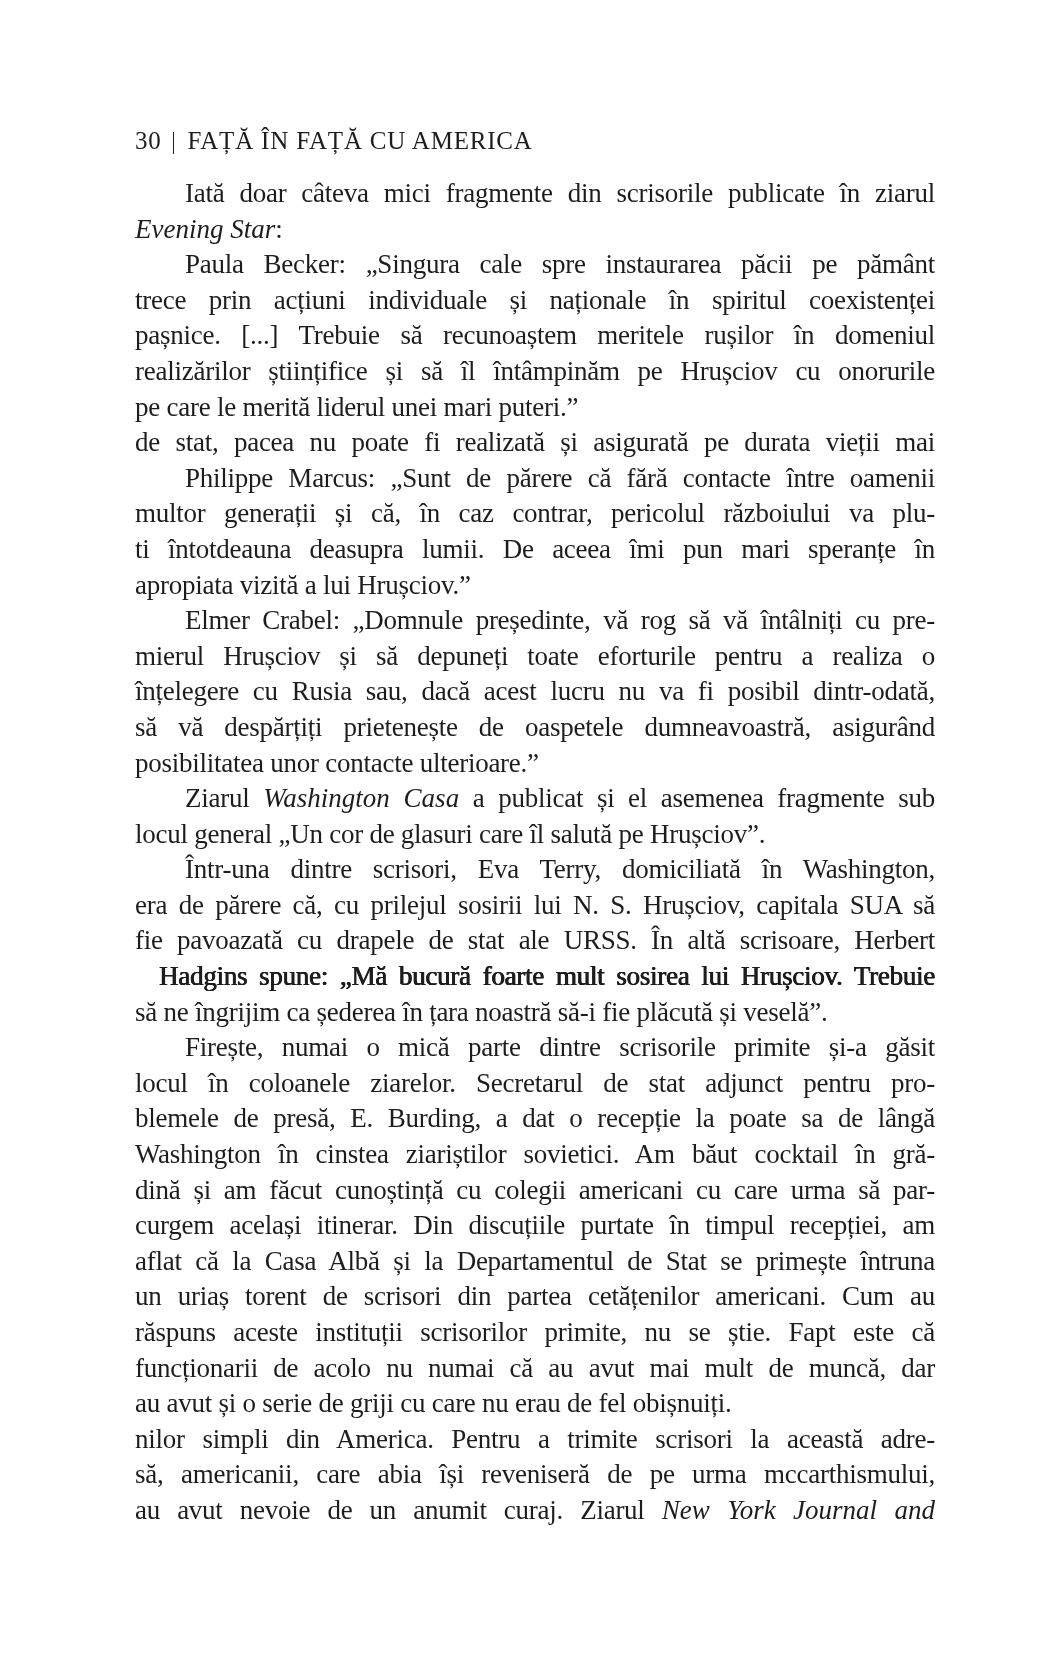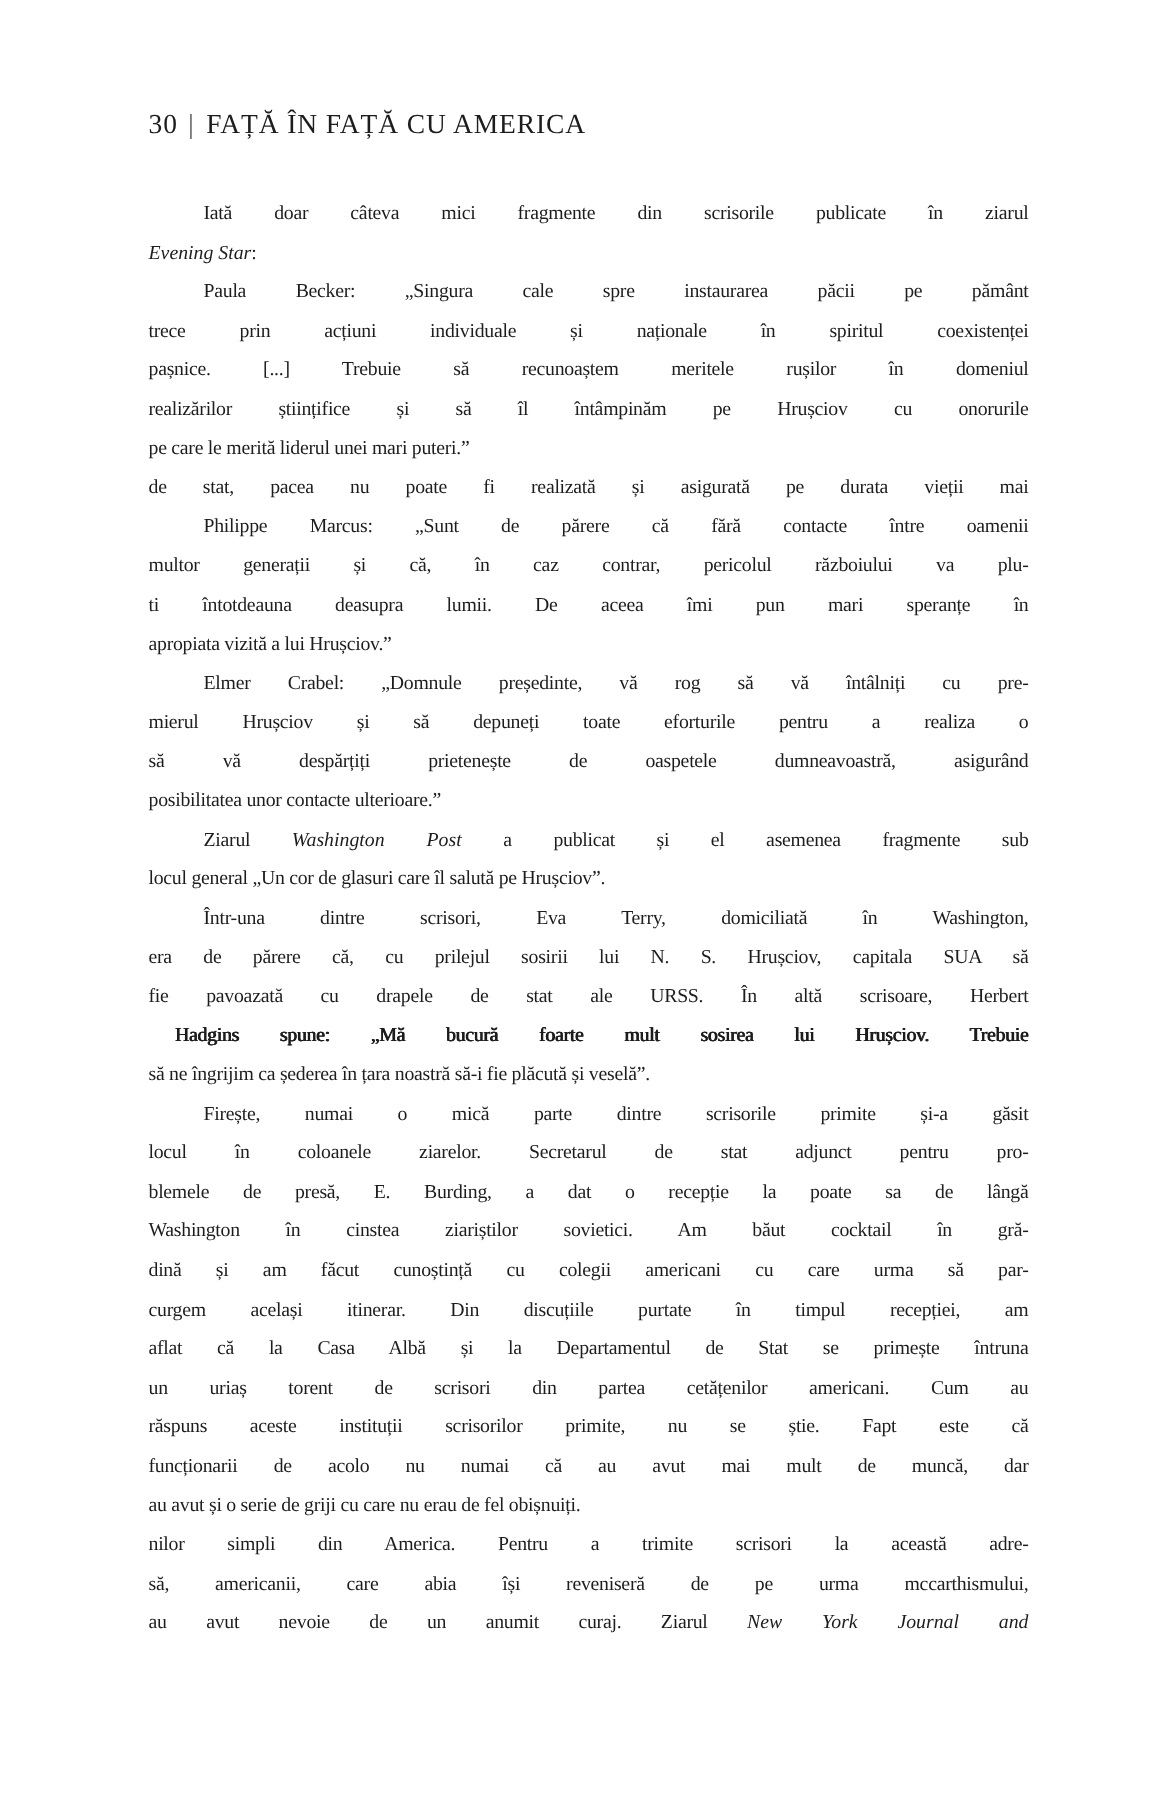--- a/index.html
+++ b/index.html
@@ -16,38 +16,38 @@
     overflow: hidden;
   }
   .page {
     position: absolute;
     inset: 0;
     background: #ffffff;
   }
   .running-head {
     position: absolute;
     left: 135px;
-    top: 100px;
+    top: 127px;
     font-size: 25px;
     letter-spacing: 0.8px;
     white-space: nowrap;
     color: #1d1d1d;
   }
   .running-head .sep {
     display: inline-block;
     margin: 0 11px 0 9px;
     font-weight: 400;
     transform: scaleX(0.8);
   }
   .text-block {
     position: absolute;
     left: 135px;
     top: 176px;
     width: 800px;
-    font-size: 18px;
+    font-size: 27px;
     line-height: 35.6px;
     letter-spacing: -0.25px;
     color: #1d1d1d;
   }
   .paragraph { margin: 0; padding: 0; }
   .line {
     text-align: justify;
     text-align-last: justify;
     white-space: normal;
   }
@@ -90,25 +90,26 @@
       <div class="paragraph">
         <div class="line"><span>de stat, pacea nu poate fi realizată și asigurată pe durata vieții mai</span></div>
         <div class="line indent"><span>Philippe Marcus: „Sunt de părere că fără contacte între oamenii</span></div>
         <div class="line"><span>multor generații și că, în caz contrar, pericolul războiului va plu-</span></div>
         <div class="line"><span>ti întotdeauna deasupra lumii. De aceea îmi pun mari speranțe în</span></div>
         <div class="line lastline"><span>apropiata vizită a lui Hrușciov.”</span></div>
       </div>
       <div class="paragraph">
         <div class="line indent"><span>Elmer Crabel: „Domnule președinte, vă rog să vă întâlniți cu pre-</span></div>
         <div class="line"><span>mierul Hrușciov și să depuneți toate eforturile pentru a realiza o</span></div>
+        <div class="line"><span>înțelegere cu Rusia sau, dacă acest lucru nu va fi posibil dintr-odată,</span></div>
         <div class="line"><span>să vă despărțiți prietenește de oaspetele dumneavoastră, asigurând</span></div>
         <div class="line lastline"><span>posibilitatea unor contacte ulterioare.”</span></div>
       </div>
       <div class="paragraph">
-        <div class="line indent"><span>Ziarul </span><em>Washington Post</em><span> a publicat și el asemenea fragmente sub</span></div>
+        <div class="line indent"><span>Ziarul </span><em>Washington Casa</em><span> a publicat și el asemenea fragmente sub</span></div>
         <div class="line lastline"><span>locul general „Un cor de glasuri care îl salută pe Hrușciov”.</span></div>
       </div>
       <div class="paragraph">
         <div class="line indent"><span>Într-una dintre scrisori, Eva Terry, domiciliată în Washington,</span></div>
         <div class="line"><span>era de părere că, cu prilejul sosirii lui N. S. Hrușciov, capitala SUA să</span></div>
         <div class="line"><span>fie pavoazată cu drapele de stat ale URSS. În altă scrisoare, Herbert</span></div>
         <div class="line heavy"><span>Hadgins spune: „Mă bucură foarte mult sosirea lui Hrușciov. Trebuie</span></div>
         <div class="line lastline"><span>să ne îngrijim ca șederea în țara noastră să-i fie plăcută și veselă”.</span></div>
       </div>
       <div class="paragraph">

